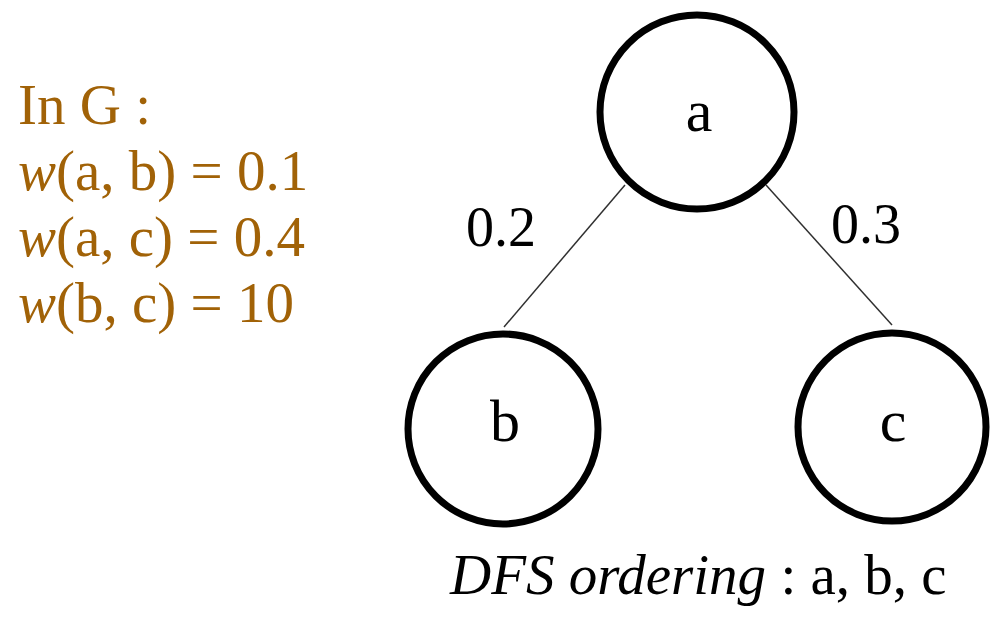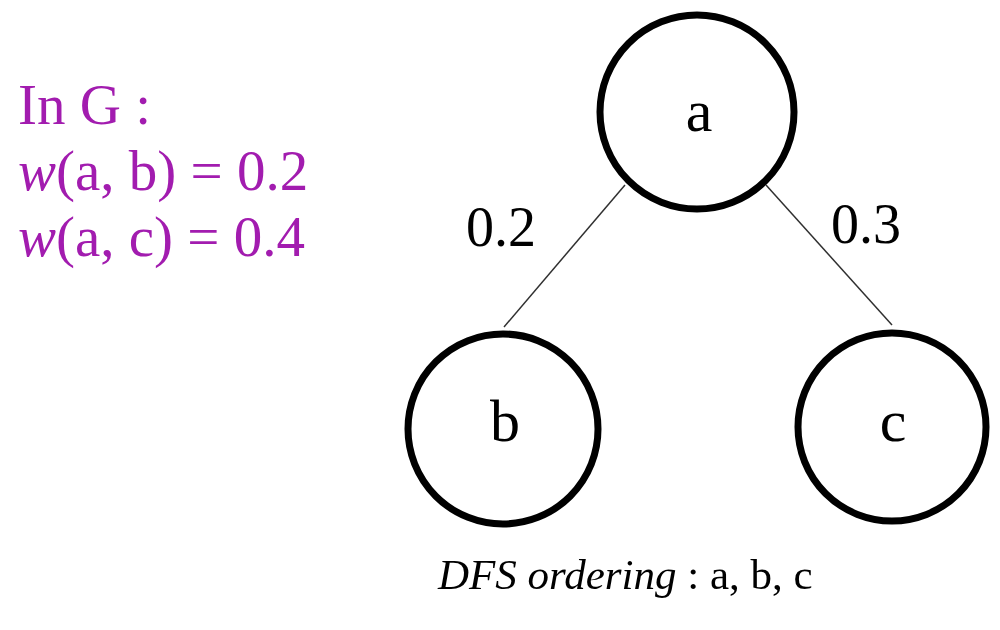--- a/index.html
+++ b/index.html
@@ -16,21 +16,21 @@
     font-family: "Liberation Serif", "DejaVu Serif", serif;
     color: #000000;
   }
   .left-text {
     position: absolute;
     left: 18px;
     top: 72px;
     font-size: 57px;
     line-height: 66px;
     white-space: nowrap;
-    color: #a21caf;
+    color: #a16207;
   }
   .it {
     font-style: italic;
   }
   .graph-svg {
     position: absolute;
     left: 0;
     top: 0;
     width: 1000px;
     height: 630px;
@@ -51,42 +51,45 @@
     text-anchor: middle;
   }
   .edge-weight {
     font-family: "Liberation Serif", "DejaVu Serif", serif;
     font-size: 56px;
     fill: #000000;
     text-anchor: middle;
   }
   .caption {
     position: absolute;
-    left: 438px;
+    left: 450px;
     top: 546px;
-    font-size: 43px;
+    font-size: 57px;
     line-height: 57px;
     white-space: nowrap;
     color: #000000;
   }
 </style>
 </head>
 <body>
 
 <div class="stage">
 
   <div class="left-text">
     <div>
       <span>In G :</span>
     </div>
     <div>
-      <span class="it">w</span><span>(a, b) = 0.2</span>
+      <span class="it">w</span><span>(a, b) = 0.1</span>
     </div>
     <div>
       <span class="it">w</span><span>(a, c) = 0.4</span>
+    </div>
+    <div>
+      <span class="it">w</span><span>(b, c) = 10</span>
     </div>
   </div>
 
   <svg class="graph-svg" viewBox="0 0 1000 630">
     <line class="edge-line" x1="625" y1="185" x2="504" y2="327"></line>
     <line class="edge-line" x1="766" y1="185" x2="892" y2="325"></line>
 
     <circle class="node-circle" cx="697" cy="112" r="97"></circle>
     <circle class="node-circle" cx="503" cy="429" r="95"></circle>
     <circle class="node-circle" cx="892" cy="427" r="94"></circle>

